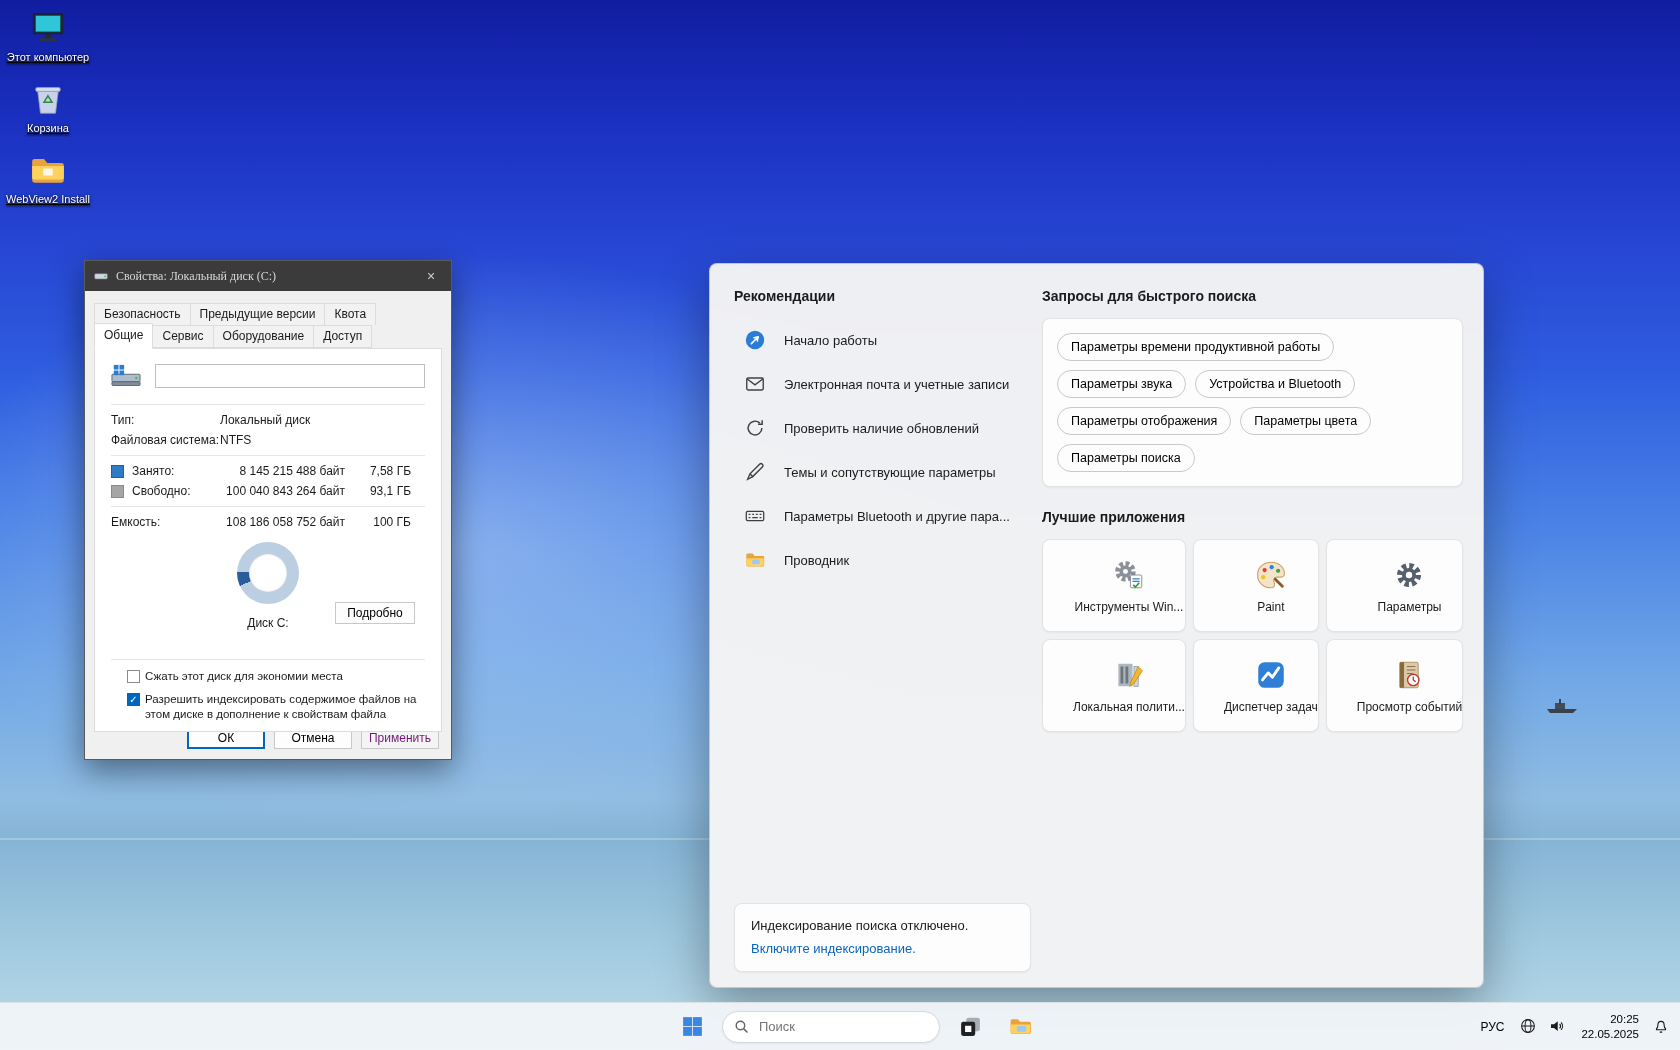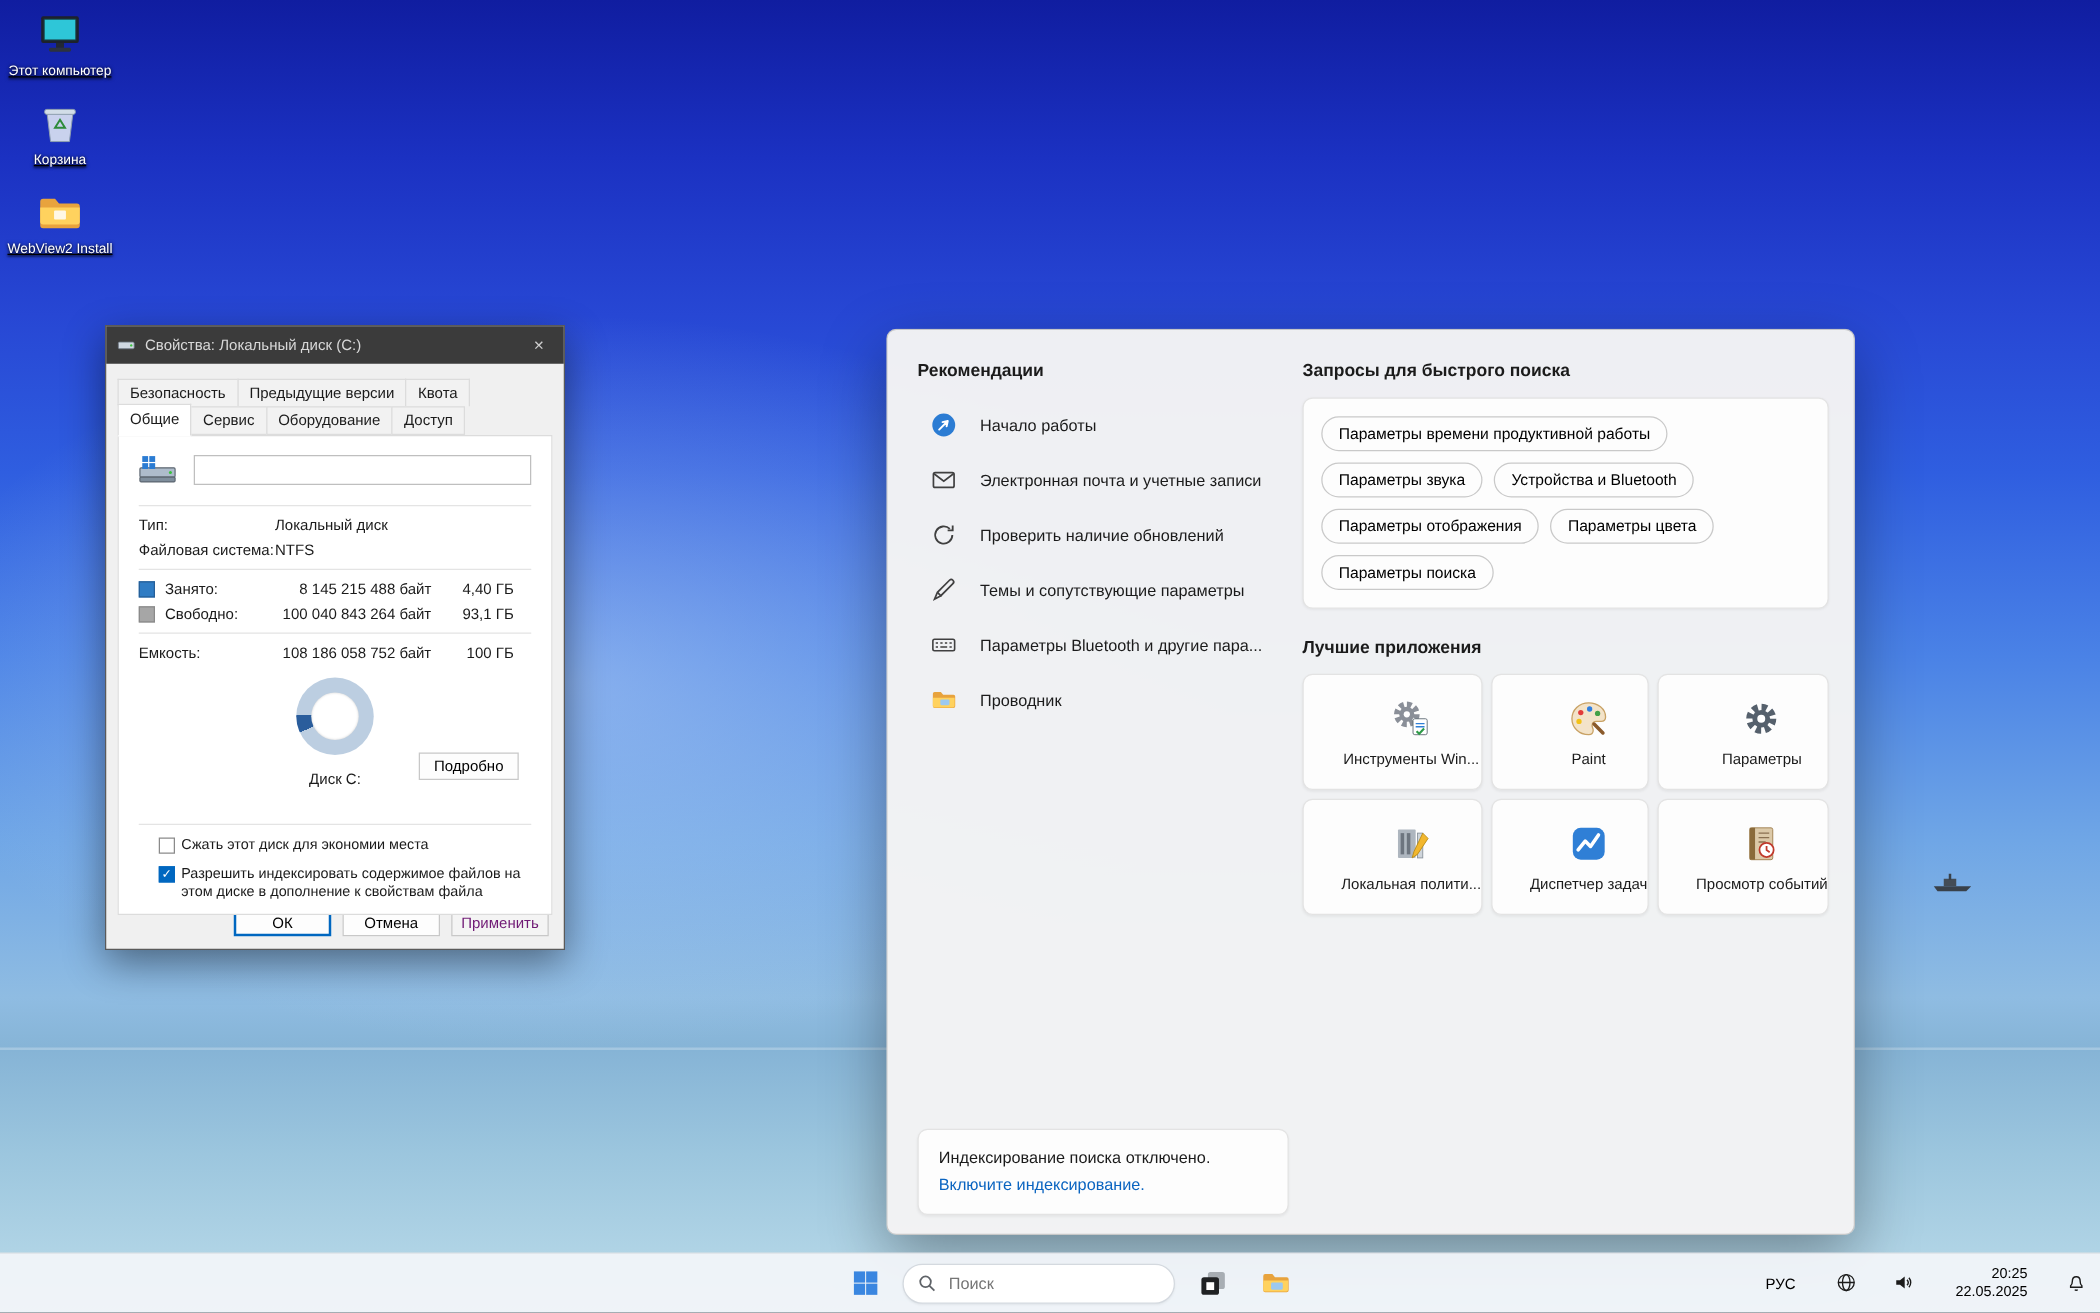--- a/index.html
+++ b/index.html
@@ -27,21 +27,21 @@
     text-shadow:0 1px 2px rgba(0,0,0,.85), 0 0 3px rgba(0,0,0,.6); }
 
   
   .dialog { position:absolute; left:84px; top:260px; width:368px; height:500px;
     background:#f0f0f0; border:1px solid #5a5a5a;
     box-shadow:0 10px 30px rgba(0,0,0,.45); font-size:12px; color:#1b1b1b; }
   .titlebar { height:30px; background:#3b3b3b; color:#d8d8d8;
     display:flex; align-items:center; padding:0 6px 0 8px; }
   .titlebar .t-icon { width:16px; height:16px; margin-right:7px; display:inline-flex; }
   .titlebar .t-icon svg { width:16px; height:16px; }
-  .titlebar .t-text { flex:1; font-size:12px; white-space:nowrap; overflow:hidden; }
+  .titlebar .t-text { flex:1; font-size:12px; white-space:nowrap; overflow:hidden;font-family:Liberation Serif, serif; }
   .titlebar .t-close { width:28px; height:24px; display:flex; align-items:center;
     justify-content:center; font-size:14px; color:#cfcfcf; cursor:default; }
 
   .tabstrip { padding:12px 9px 0; }
   .tabs-row { display:flex; }
   .tab { padding:3px 9px 4px; border:1px solid #dcdcdc; background:#f2f2f2;
     margin-right:-1px; font-size:12px; white-space:nowrap; position:relative; }
   .tabs-row.row1 .tab { border-bottom:none; }
   .tab.active { background:#fff; z-index:3; margin-bottom:-1px; padding-top:4px;
     border-bottom:1px solid #fff; margin-top:-2px; }
@@ -130,21 +130,21 @@
   .tb-center { position:absolute; left:672px; display:flex; align-items:center; gap:10px; }
   .tb-btn { width:40px; height:40px; border-radius:5px; display:flex;
     align-items:center; justify-content:center; }
   .tb-btn svg { width:25px; height:25px; }
   .tb-search { position:relative; width:218px; height:32px; }
   .tb-search input { width:100%; height:100%; border-radius:16px;
     border:1px solid #d4d9df; background:#fff; padding:0 12px 0 36px;
     font-size:13px; font-family:"Liberation Sans",sans-serif; color:#1d4ed8;
     outline:none; box-shadow:0 1px 2px rgba(0,0,0,.06); }
   .tb-search .mag { position:absolute; left:11px; top:7px; width:17px; height:17px; }
-  .tb-tray { position:absolute; right:8px; display:flex; align-items:center; gap:26px; }
+  .tb-tray { position:absolute; right:8px; display:flex; align-items:center; gap:9px; }
   .tray-lang { font-size:12px; padding:4px 6px; }
   .tray-ic { width:20px; height:20px; display:flex; }
   .tray-ic svg { width:18px; height:18px; }
   .tray-clock { text-align:right; font-size:11.5px; line-height:1.3; padding:2px 4px; }
 </style>
 </head>
 <body>
 
 <div class="desktop">
   <div class="horizon"></div>
@@ -243,21 +243,21 @@
         <span>NTFS</span>
       </div>
       <div class="sep"></div>
 
       <div class="kv">
         <span class="pref">
             <span class="sq used"></span>
           </span>
         <span class="k">Занято:</span>
         <span class="bytes">8 145 215 488 байт</span>
-        <span class="size">4,40 ГБ</span>
+        <span class="size">7,58 ГБ</span>
         <span class="pad"></span>
       </div>
       <div class="kv">
         <span class="pref">
             <span class="sq free"></span>
           </span>
         <span class="k">Свободно:</span>
         <span class="bytes">100 040 843 264 байт</span>
         <span class="size">93,1 ГБ</span>
         <span class="pad"></span>

